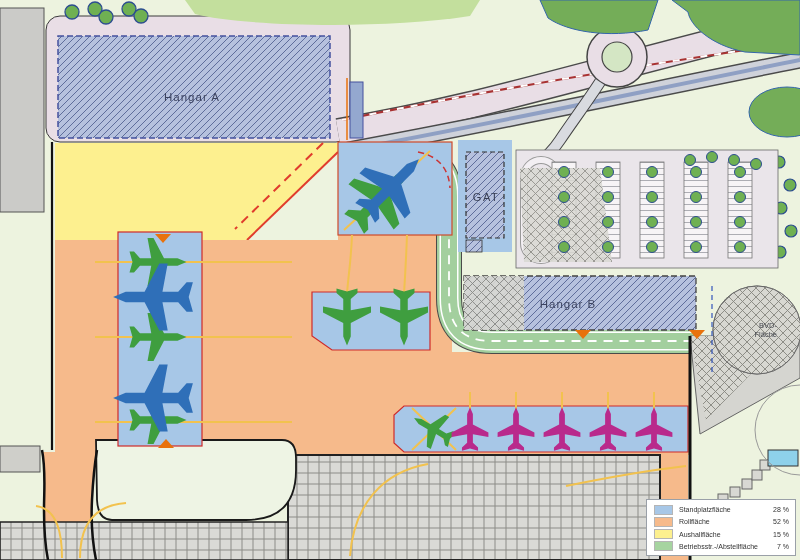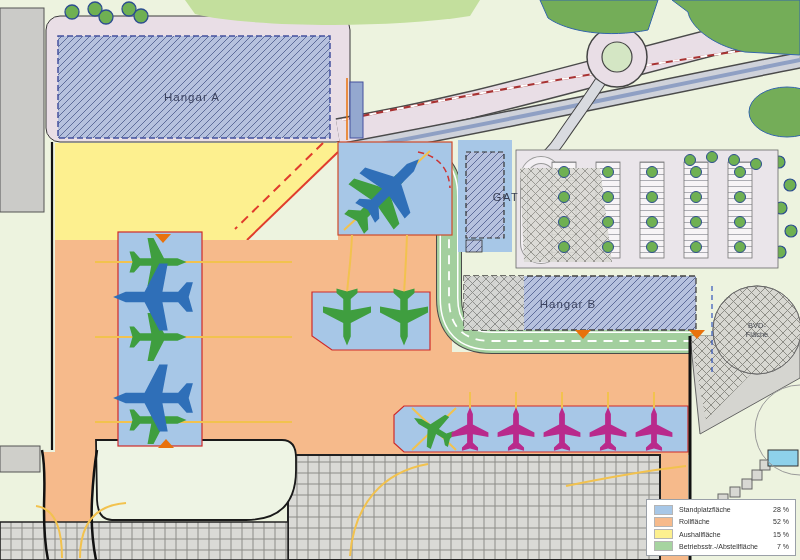--- a/index.html
+++ b/index.html
@@ -2,23 +2,23 @@
 <html><head>
 <meta charset="utf-8">
 <style>
   html,body{margin:0;padding:0;background:#dfe5d5;}
   #stage{position:relative;width:800px;height:560px;overflow:hidden;
          font-family:"Liberation Sans",sans-serif;background:#edf3df;}
   #stage svg{position:absolute;left:0;top:0;}
   .map-label{position:absolute;transform:translate(-50%,-50%);color:#3d4257;
              white-space:nowrap;pointer-events:none;}
   .lbl-hangar{font-size:11.5px;letter-spacing:1px;color:#3c4360;}
-  .lbl-gat{font-size:11px;letter-spacing:1.5px;color:#363c52;padding-left:40px;}
+  .lbl-gat{font-size:11px;letter-spacing:1.5px;color:#363c52;}
   .lbl-bvd{font-size:7.5px;color:#44474f;white-space:normal;width:40px;
-           text-align:center;line-height:1.15;}
+           text-align:right;line-height:1.15;}
   #legend{position:absolute;left:646px;top:499px;width:150px;height:57px;
           background:#ffffff;border:1px solid #9aa0a8;box-sizing:border-box;
           padding:4px 6px 3px 7px;display:flex;flex-direction:column;
           justify-content:space-between;}
   .leg-row{display:flex;align-items:center;height:11px;}
   .leg-sw{width:17px;height:8px;margin-right:6px;border:0.5px solid #b5b5b5;
           flex:0 0 auto;}
   .leg-label{font-size:7px;color:#333;flex:1 1 auto;}
   .leg-val{font-size:7px;color:#333;text-align:right;flex:0 0 26px;}
 </style>

